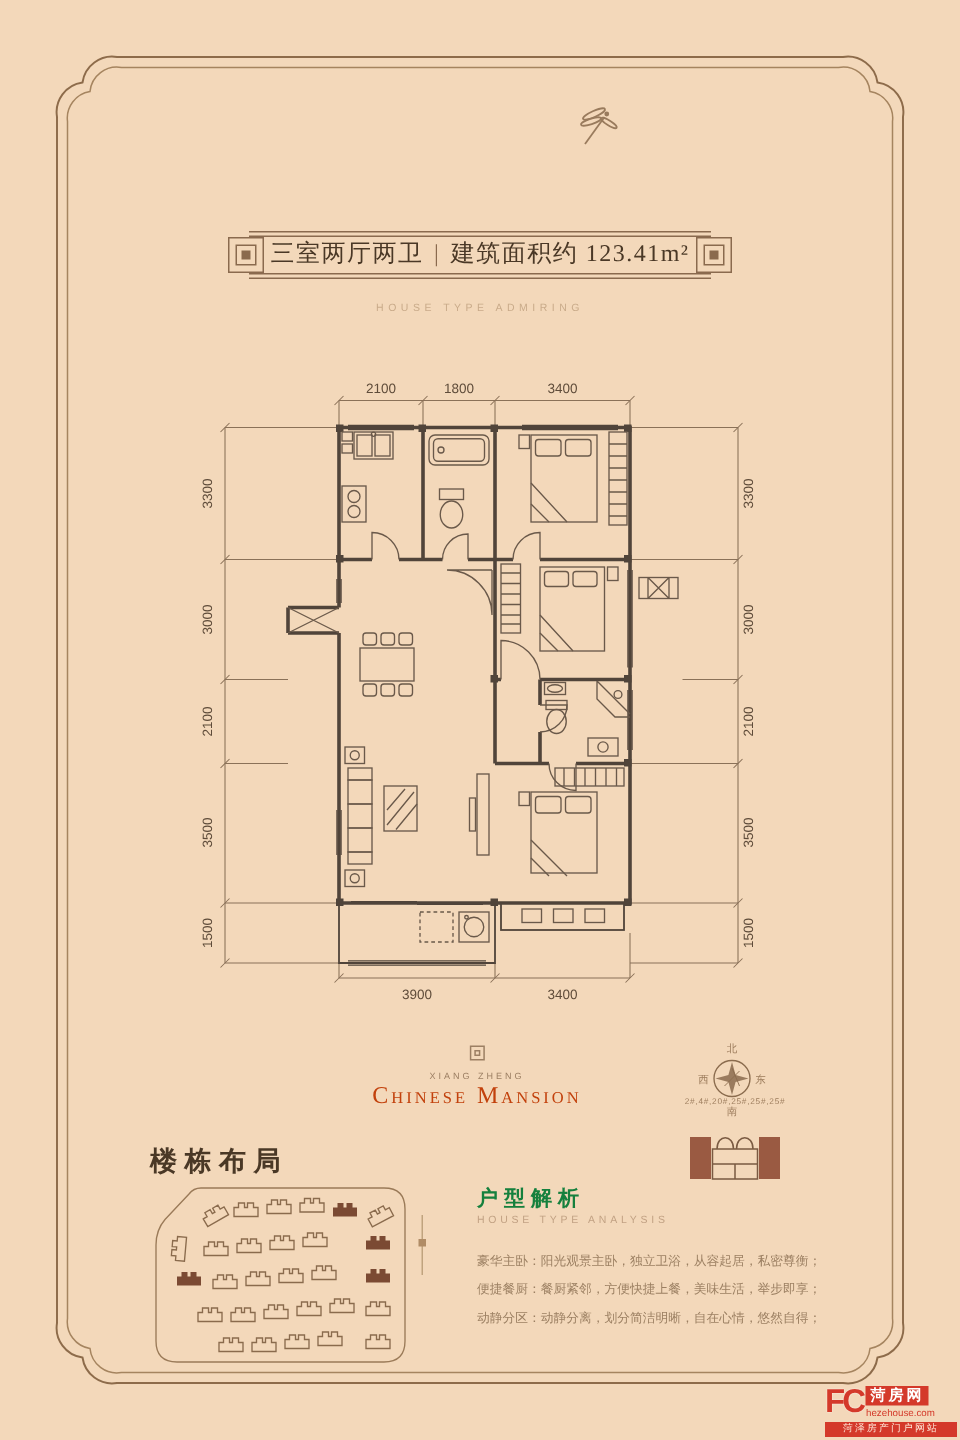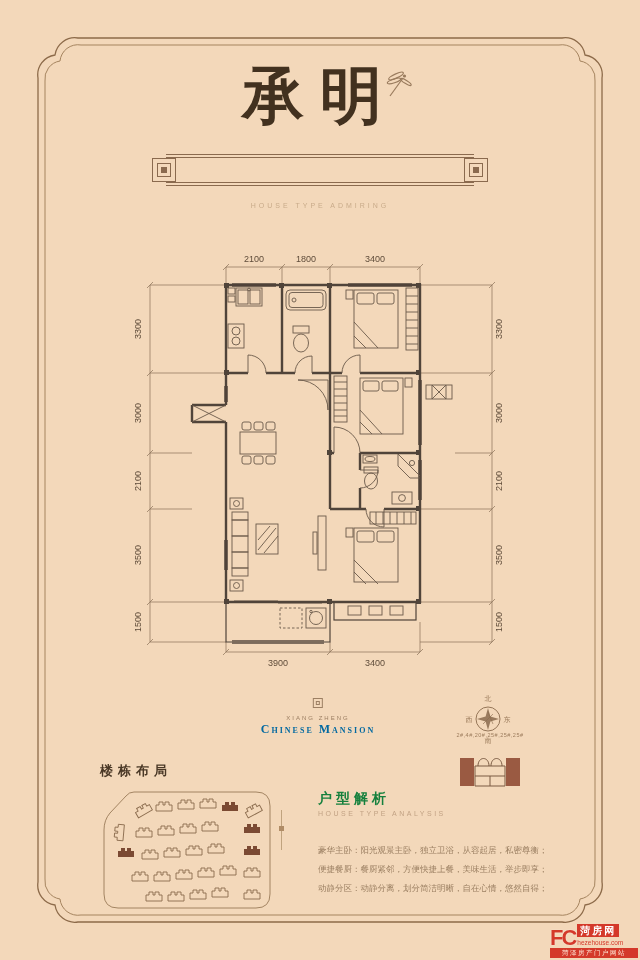--- a/index.html
+++ b/index.html
@@ -34,78 +34,80 @@
   .appre .ornwrap{display:inline-block;vertical-align:middle;margin:0 10px;}
   
   .plan{left:120px;top:240px;}
   .plan text{font-family:"Liberation Sans","DejaVu Sans",sans-serif;font-size:9px;fill:#5f4c3a;}
   
   .brand{left:318px;top:694px;transform:translateX(-50%);text-align:center;color:#8a6e55;}
   .brand .seal{display:inline-block;width:8px;height:8px;border:1px solid #9c7f63;position:relative;}
   .brand .seal::after{content:"";position:absolute;inset:2px;border:1px solid #9c7f63;}
   .brand .cn{font-size:6px;letter-spacing:2px;margin-top:3px;color:#9c7f63;
              font-family:"Liberation Sans",sans-serif;}
-  .brand .en{font-size:12px;letter-spacing:2px;font-variant:small-caps;color:#0369a1;margin-top:1px;font-weight:bold;}
+  .brand .en{font-size:16px;letter-spacing:2px;font-variant:small-caps;color:#c2410c;margin-top:1px;}
   
   .compass{left:464px;top:692px;}
   .compass text{font-size:7px;fill:#9c7c5c;font-family:"Liberation Serif",serif;}
   .locator{left:444px;top:732px;width:92px;text-align:center;}
   .locator .nums{font-size:5.5px;color:#9c7c5c;letter-spacing:.5px;
                  font-family:"Liberation Sans",sans-serif;white-space:nowrap;}
   
-  .layout-h{left:100px;top:762px;font-size:13px;font-weight:bold;letter-spacing:5px;color:#4a3826;}
+  .layout-h{left:100px;top:762px;font-size:18px;font-weight:bold;letter-spacing:5px;color:#4a3826;}
   .siteplan{left:98px;top:784px;}
   .divider{left:281px;top:810px;width:1px;height:40px;background:#c0a37e;}
   .divider::after{content:"";position:absolute;left:-2px;top:16px;width:5px;height:5px;background:#b08c66;}
   
   .analysis{left:318px;top:790px;width:250px;}
   .analysis .cn{font-size:14px;font-weight:bold;letter-spacing:4px;color:#15803d;}
   .analysis .en{font-size:7px;letter-spacing:2.5px;color:#c2a284;margin-top:2px;
                 font-family:"Liberation Sans",sans-serif;}
-  .analysis .lines{margin-top:24px;font-size:8.5px;color:#9c8063;line-height:19px;white-space:nowrap;}
+  .analysis .lines{margin-top:14px;font-size:8.5px;color:#9c8063;line-height:19px;white-space:nowrap;}
   
   .wm{right:2px;bottom:2px;width:88px;font-family:"Liberation Sans",sans-serif;}
-  .wm .row{display:flex;align-items:flex-end;}
+  .wm .row{display:flex;align-items:center;}
   .wm .fc{font-size:22px;font-weight:bold;color:#d4392a;line-height:18px;letter-spacing:-2px;
           text-shadow:0 0 1px #fff;}
   .wm .col{margin-left:2px;}
   .wm .cnname{background:#d4392a;color:#fff;font-size:10px;font-weight:bold;
               letter-spacing:2px;padding:1px 3px;line-height:12px;}
   .wm .url{color:#d4392a;font-size:6.5px;line-height:8px;margin-top:1px;}
   .wm .strip{margin-top:1px;background:#d4392a;color:#ffe9d9;font-size:6.5px;letter-spacing:1.5px;
              text-align:center;padding:1px 0;line-height:8px;}
 </style>
 </head>
 <body>
 
 <div class="page">
 
   <svg class="abs frame-svg" width="640" height="960" viewBox="0 0 640 960">
     <path d="M78,38 H562 A20,20 0 0 1 585,55 A20,20 0 0 1 602,78 V882 A20,20 0 0 1 585,905 A20,20 0 0 1 562,922 H78 A20,20 0 0 1 55,905 A20,20 0 0 1 38,882 V78 A20,20 0 0 1 55,55 A20,20 0 0 1 78,38 Z" fill="none" stroke="#8d6b4a" stroke-width="1.3"></path>
     <path d="M81,45 H559 A18,18 0 0 1 580,61 A18,18 0 0 1 595,81 V879 A18,18 0 0 1 580,899 A18,18 0 0 1 559,915 H81 A18,18 0 0 1 60,899 A18,18 0 0 1 45,879 V81 A18,18 0 0 1 60,61 A18,18 0 0 1 81,45 Z" fill="none" stroke="#a5845f" stroke-width="1"></path>
   </svg>
 
-  <div class="abs title">承明</div>
   <svg class="abs" style="left:384px;top:66px;" width="30" height="34" viewBox="0 0 30 34">
     <g stroke="#8a6b4d" fill="none" stroke-width="1.2" opacity="0.85">
       <path d="M6,30 L19,12"></path>
       <circle cx="20.5" cy="10" r="1.6" fill="#8a6b4d" stroke="none"></circle>
       <ellipse cx="12" cy="10" rx="8" ry="2" transform="rotate(-24 12 10)"></ellipse>
       <ellipse cx="10" cy="15" rx="7" ry="1.8" transform="rotate(-18 10 15)"></ellipse>
       <ellipse cx="22" cy="16" rx="6" ry="1.6" transform="rotate(32 22 16)"></ellipse>
     </g>
   </svg>
 
   <div class="abs banner">
     <div class="bline t1"></div>
     <div class="bline t2"></div>
     <div class="bline b1"></div>
     <div class="bline b2"></div>
     <div class="knot l"></div>
     <div class="knot r"></div>
+    <div class="text">
+      <span>三室两厅两卫</span><span class="sep">|</span><span>建筑面积约 123.41m²</span>
+    </div>
   </div>
 
   <div class="abs appre">
     <div class="en">HOUSE TYPE ADMIRING</div>
   </div>
 
   <svg class="abs plan" width="400" height="460" viewBox="0 0 400 460">
 
     <g stroke="#8a7158" stroke-width="0.7">
       <path d="M106,27 H300 M106,45 V27 M162,45 V27 M210,45 V27 M300,45 V27"></path>

